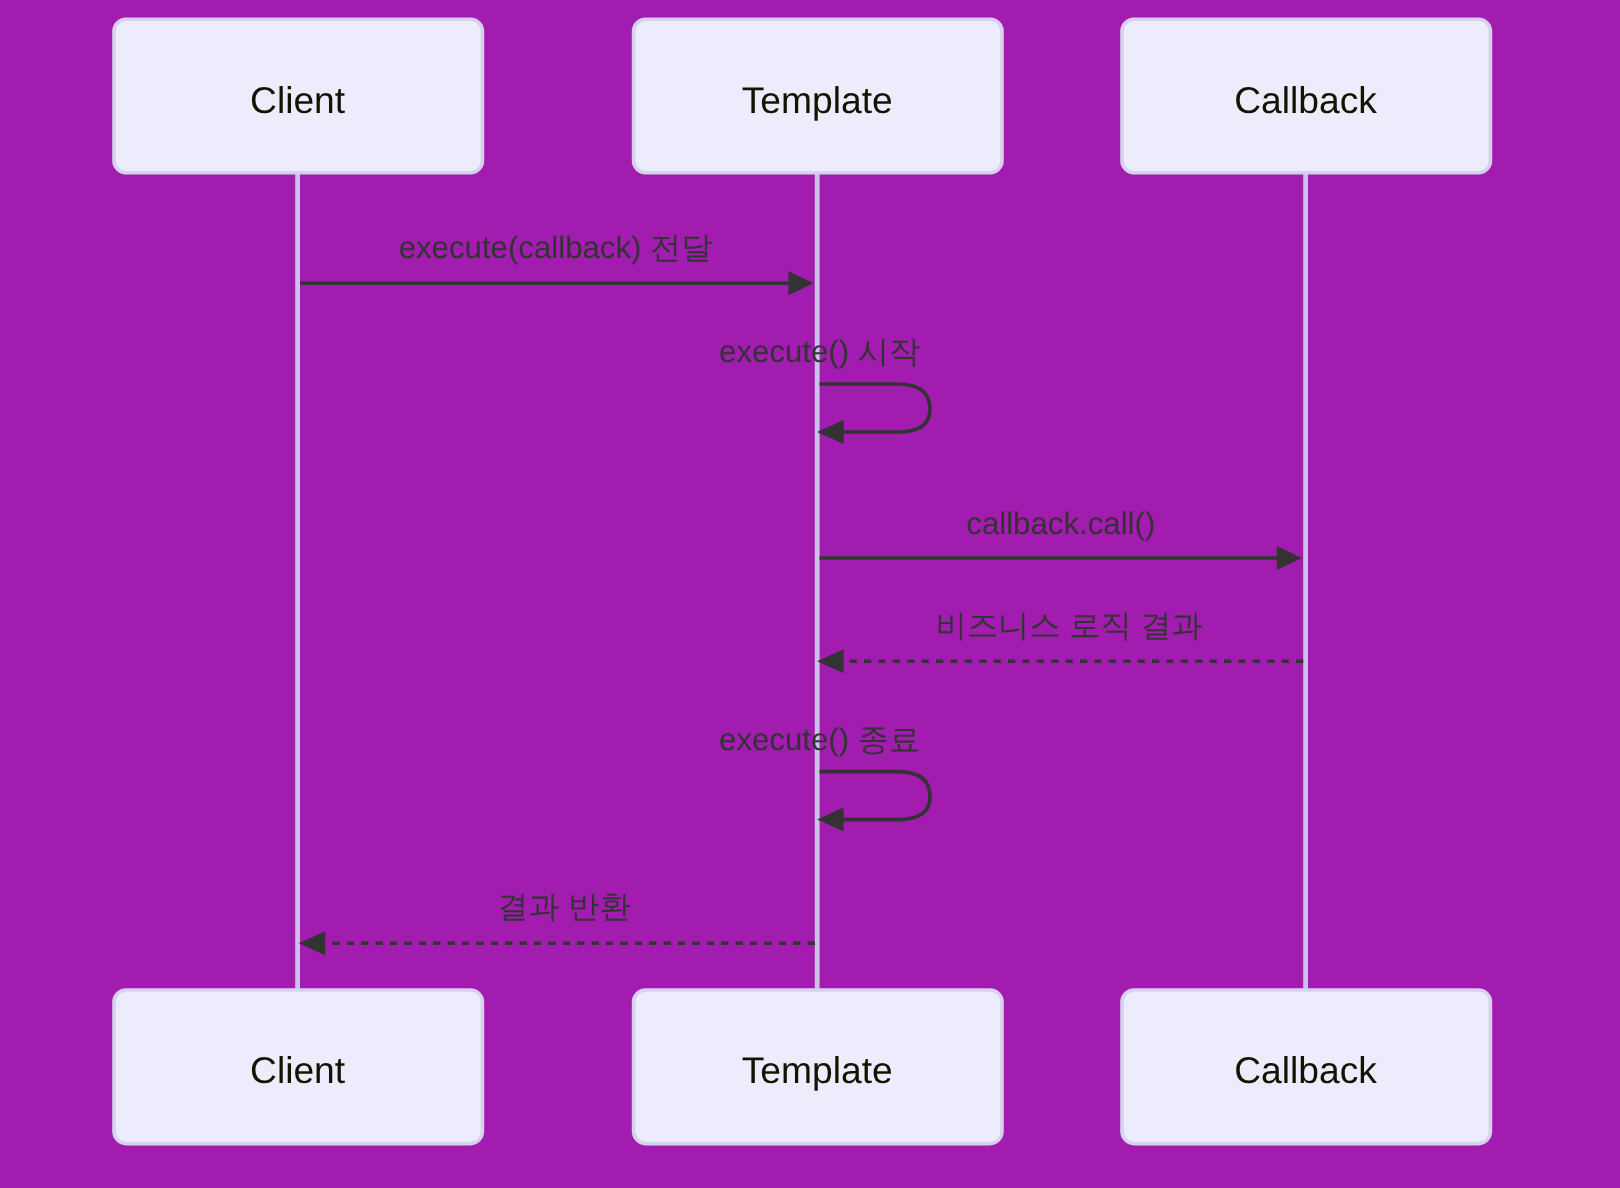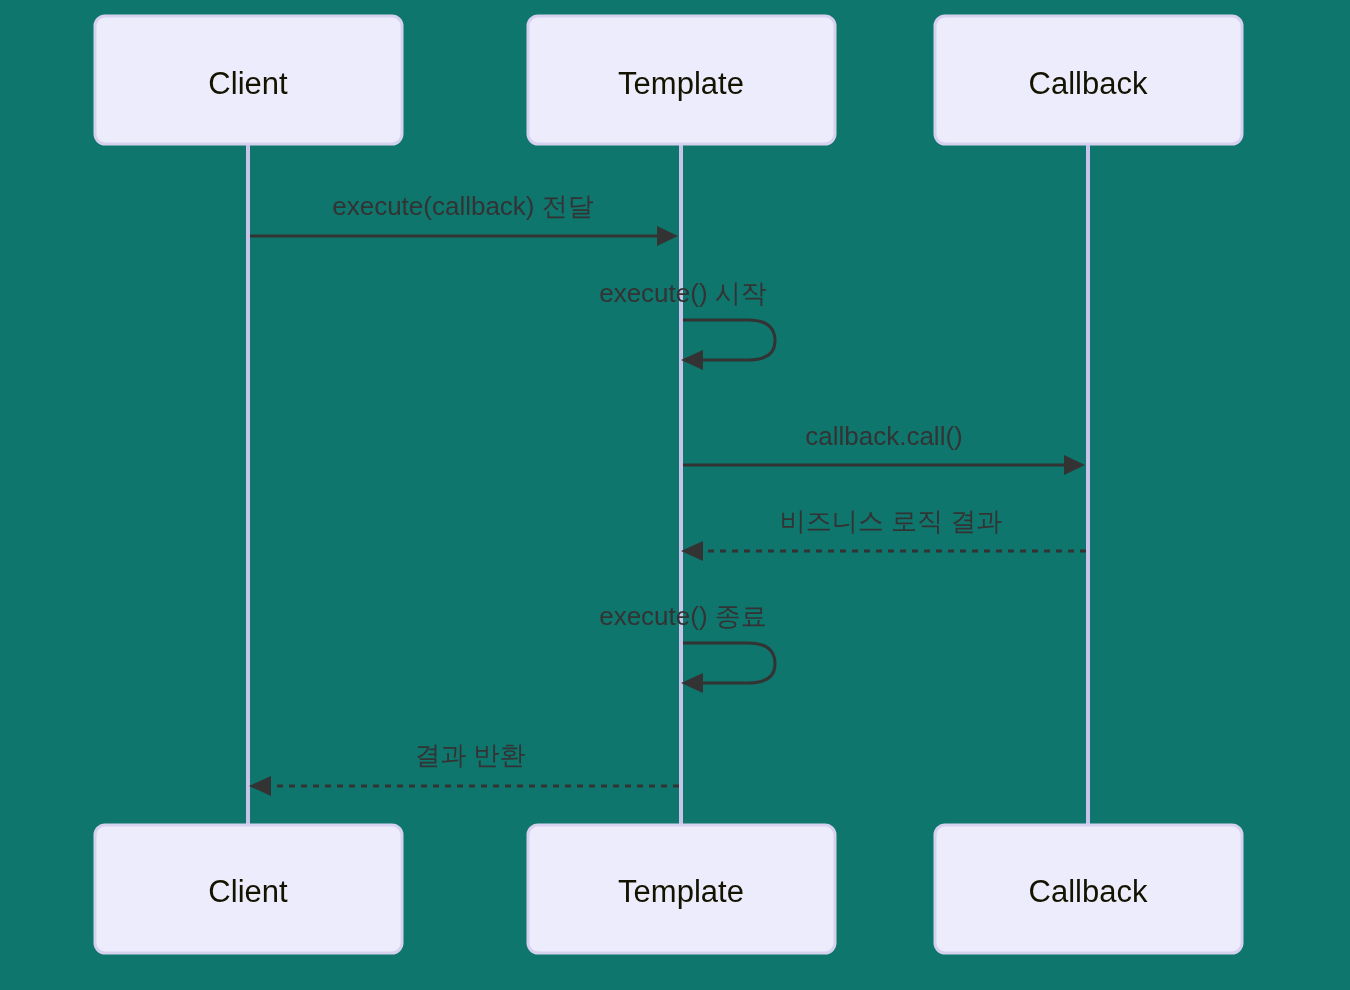--- a/index.html
+++ b/index.html
@@ -10,21 +10,21 @@
   body {
     width: 1350px;
     height: 990px;
     overflow: hidden;
     font-family: "Liberation Sans", sans-serif;
   }
   #diagram-root {
     position: relative;
     width: 1350px;
     height: 990px;
-    background: #0f766e;
+    background: #a21caf;
   }
   svg#seq-svg {
     display: block;
     width: 1350px;
     height: 990px;
   }
   .participant-box-rect {
     fill: #ececfc;
     stroke: #d5d1ee;
     stroke-width: 3;

